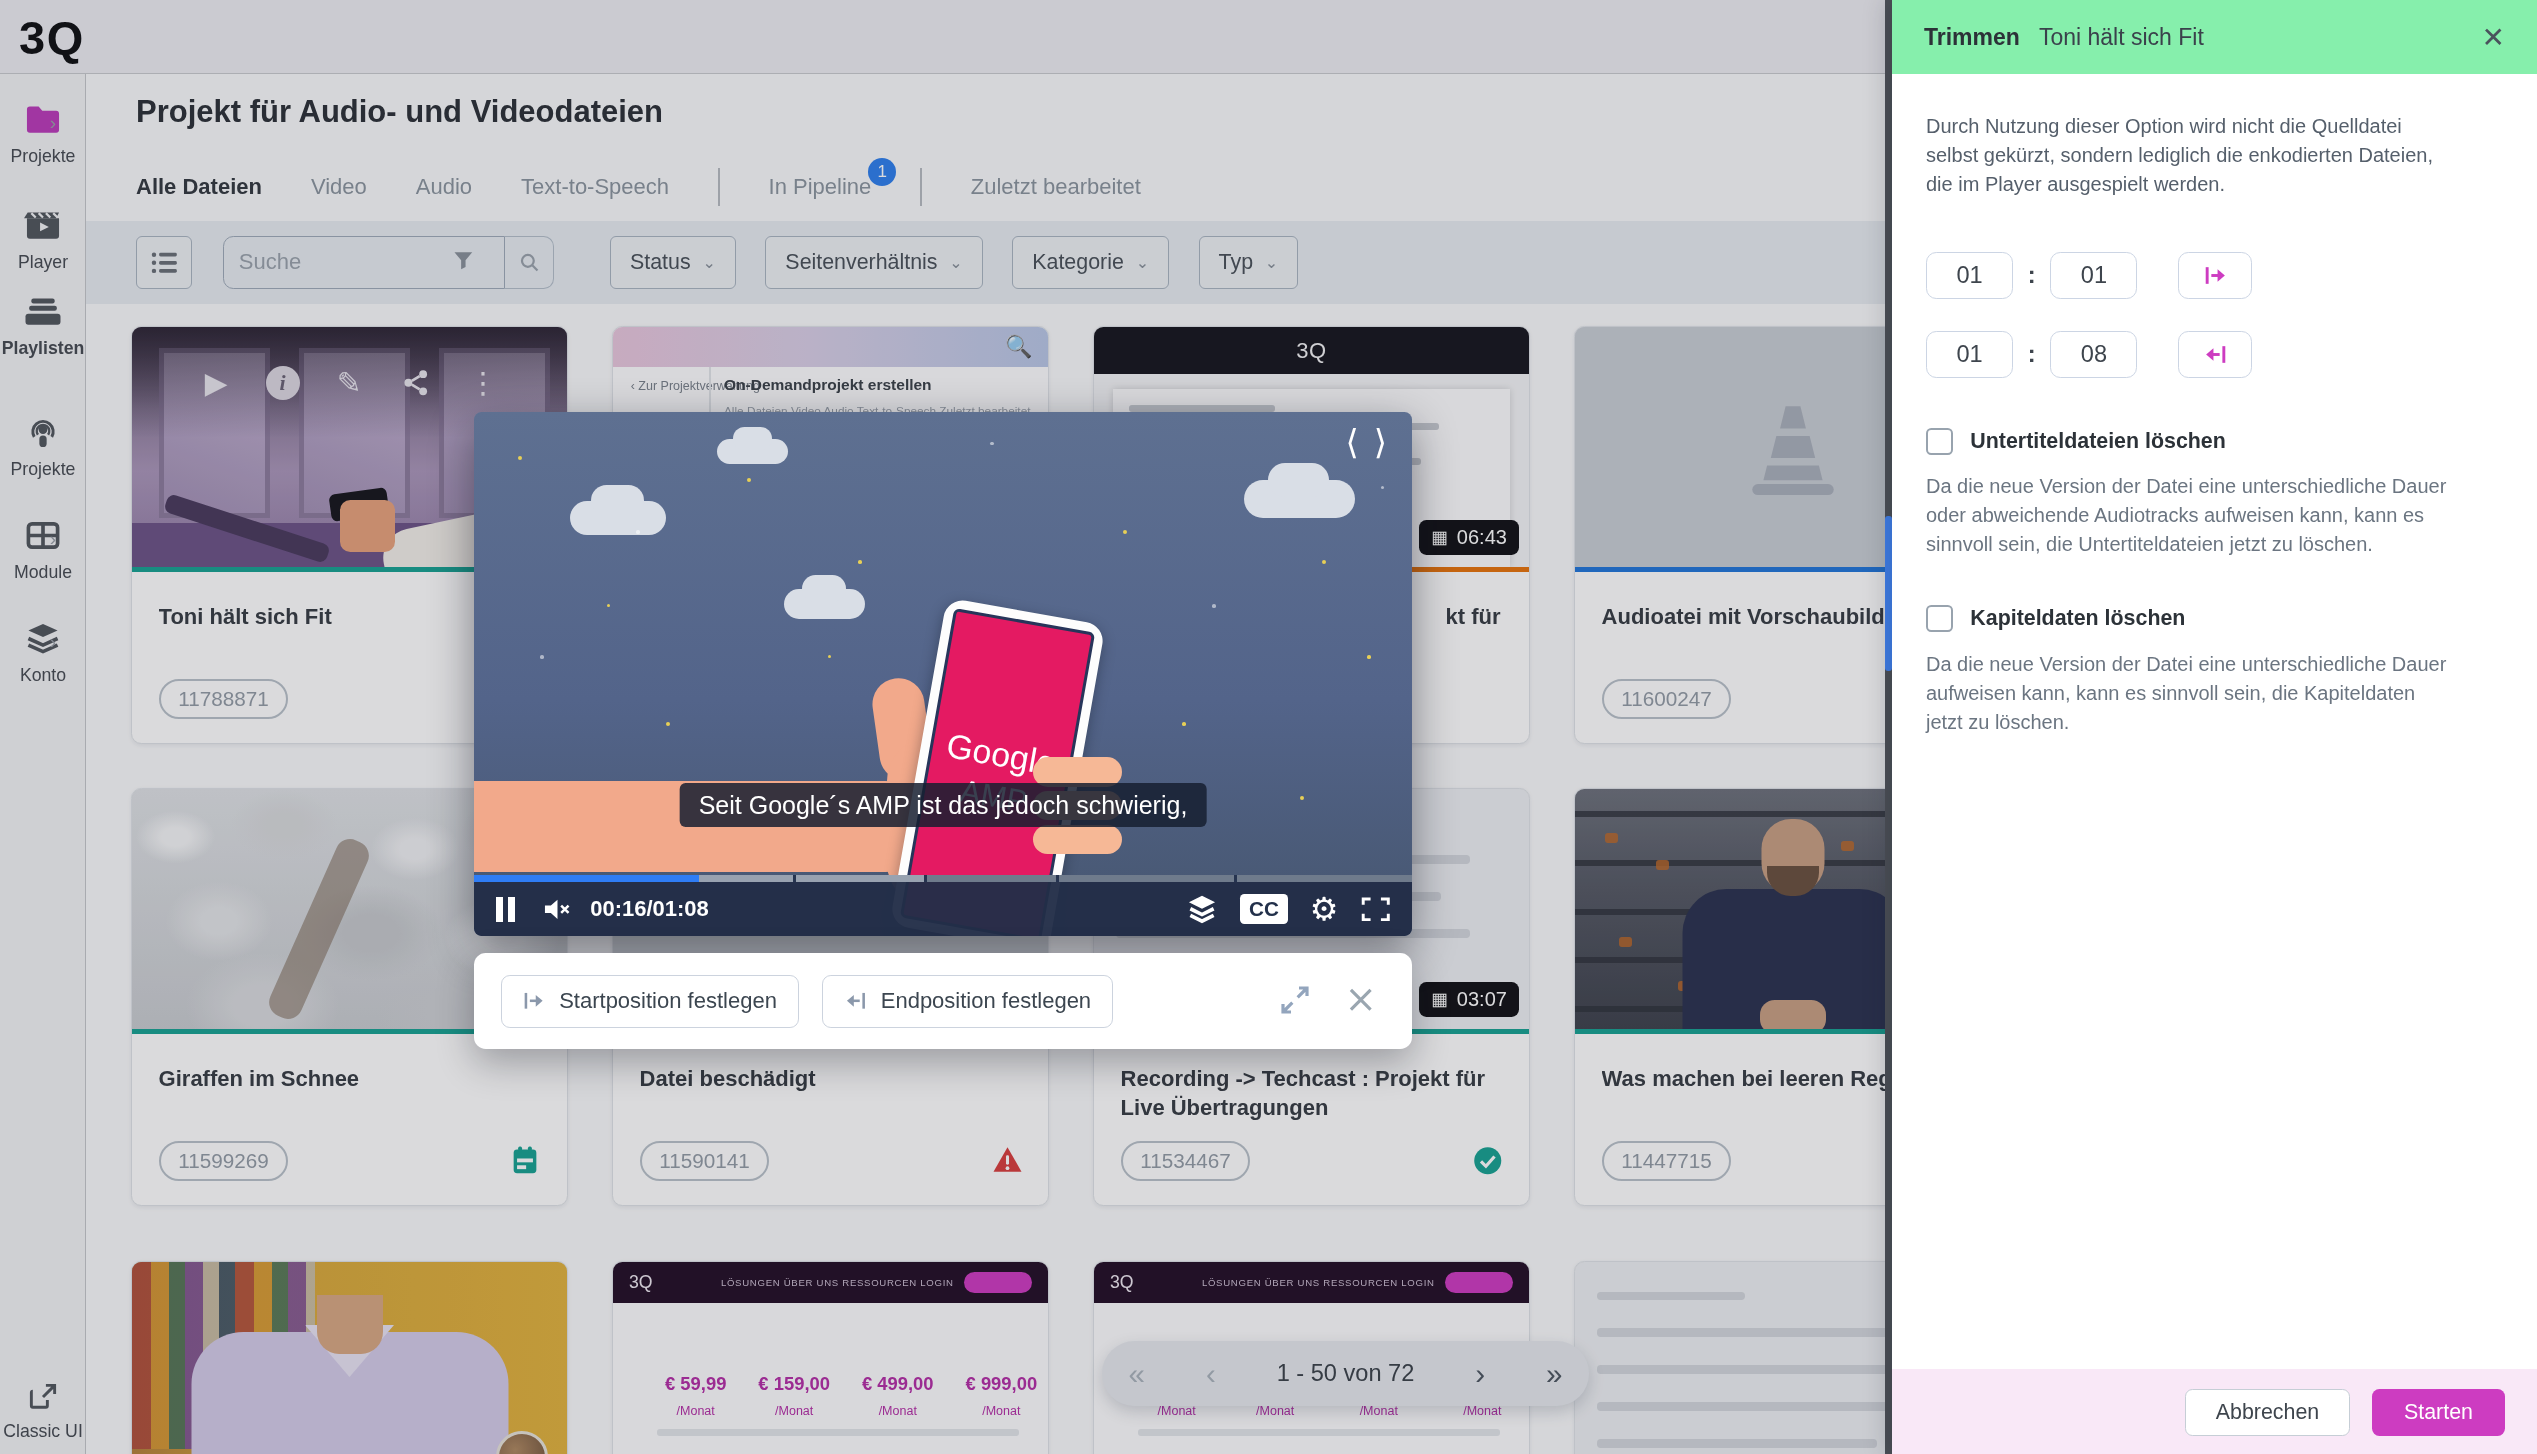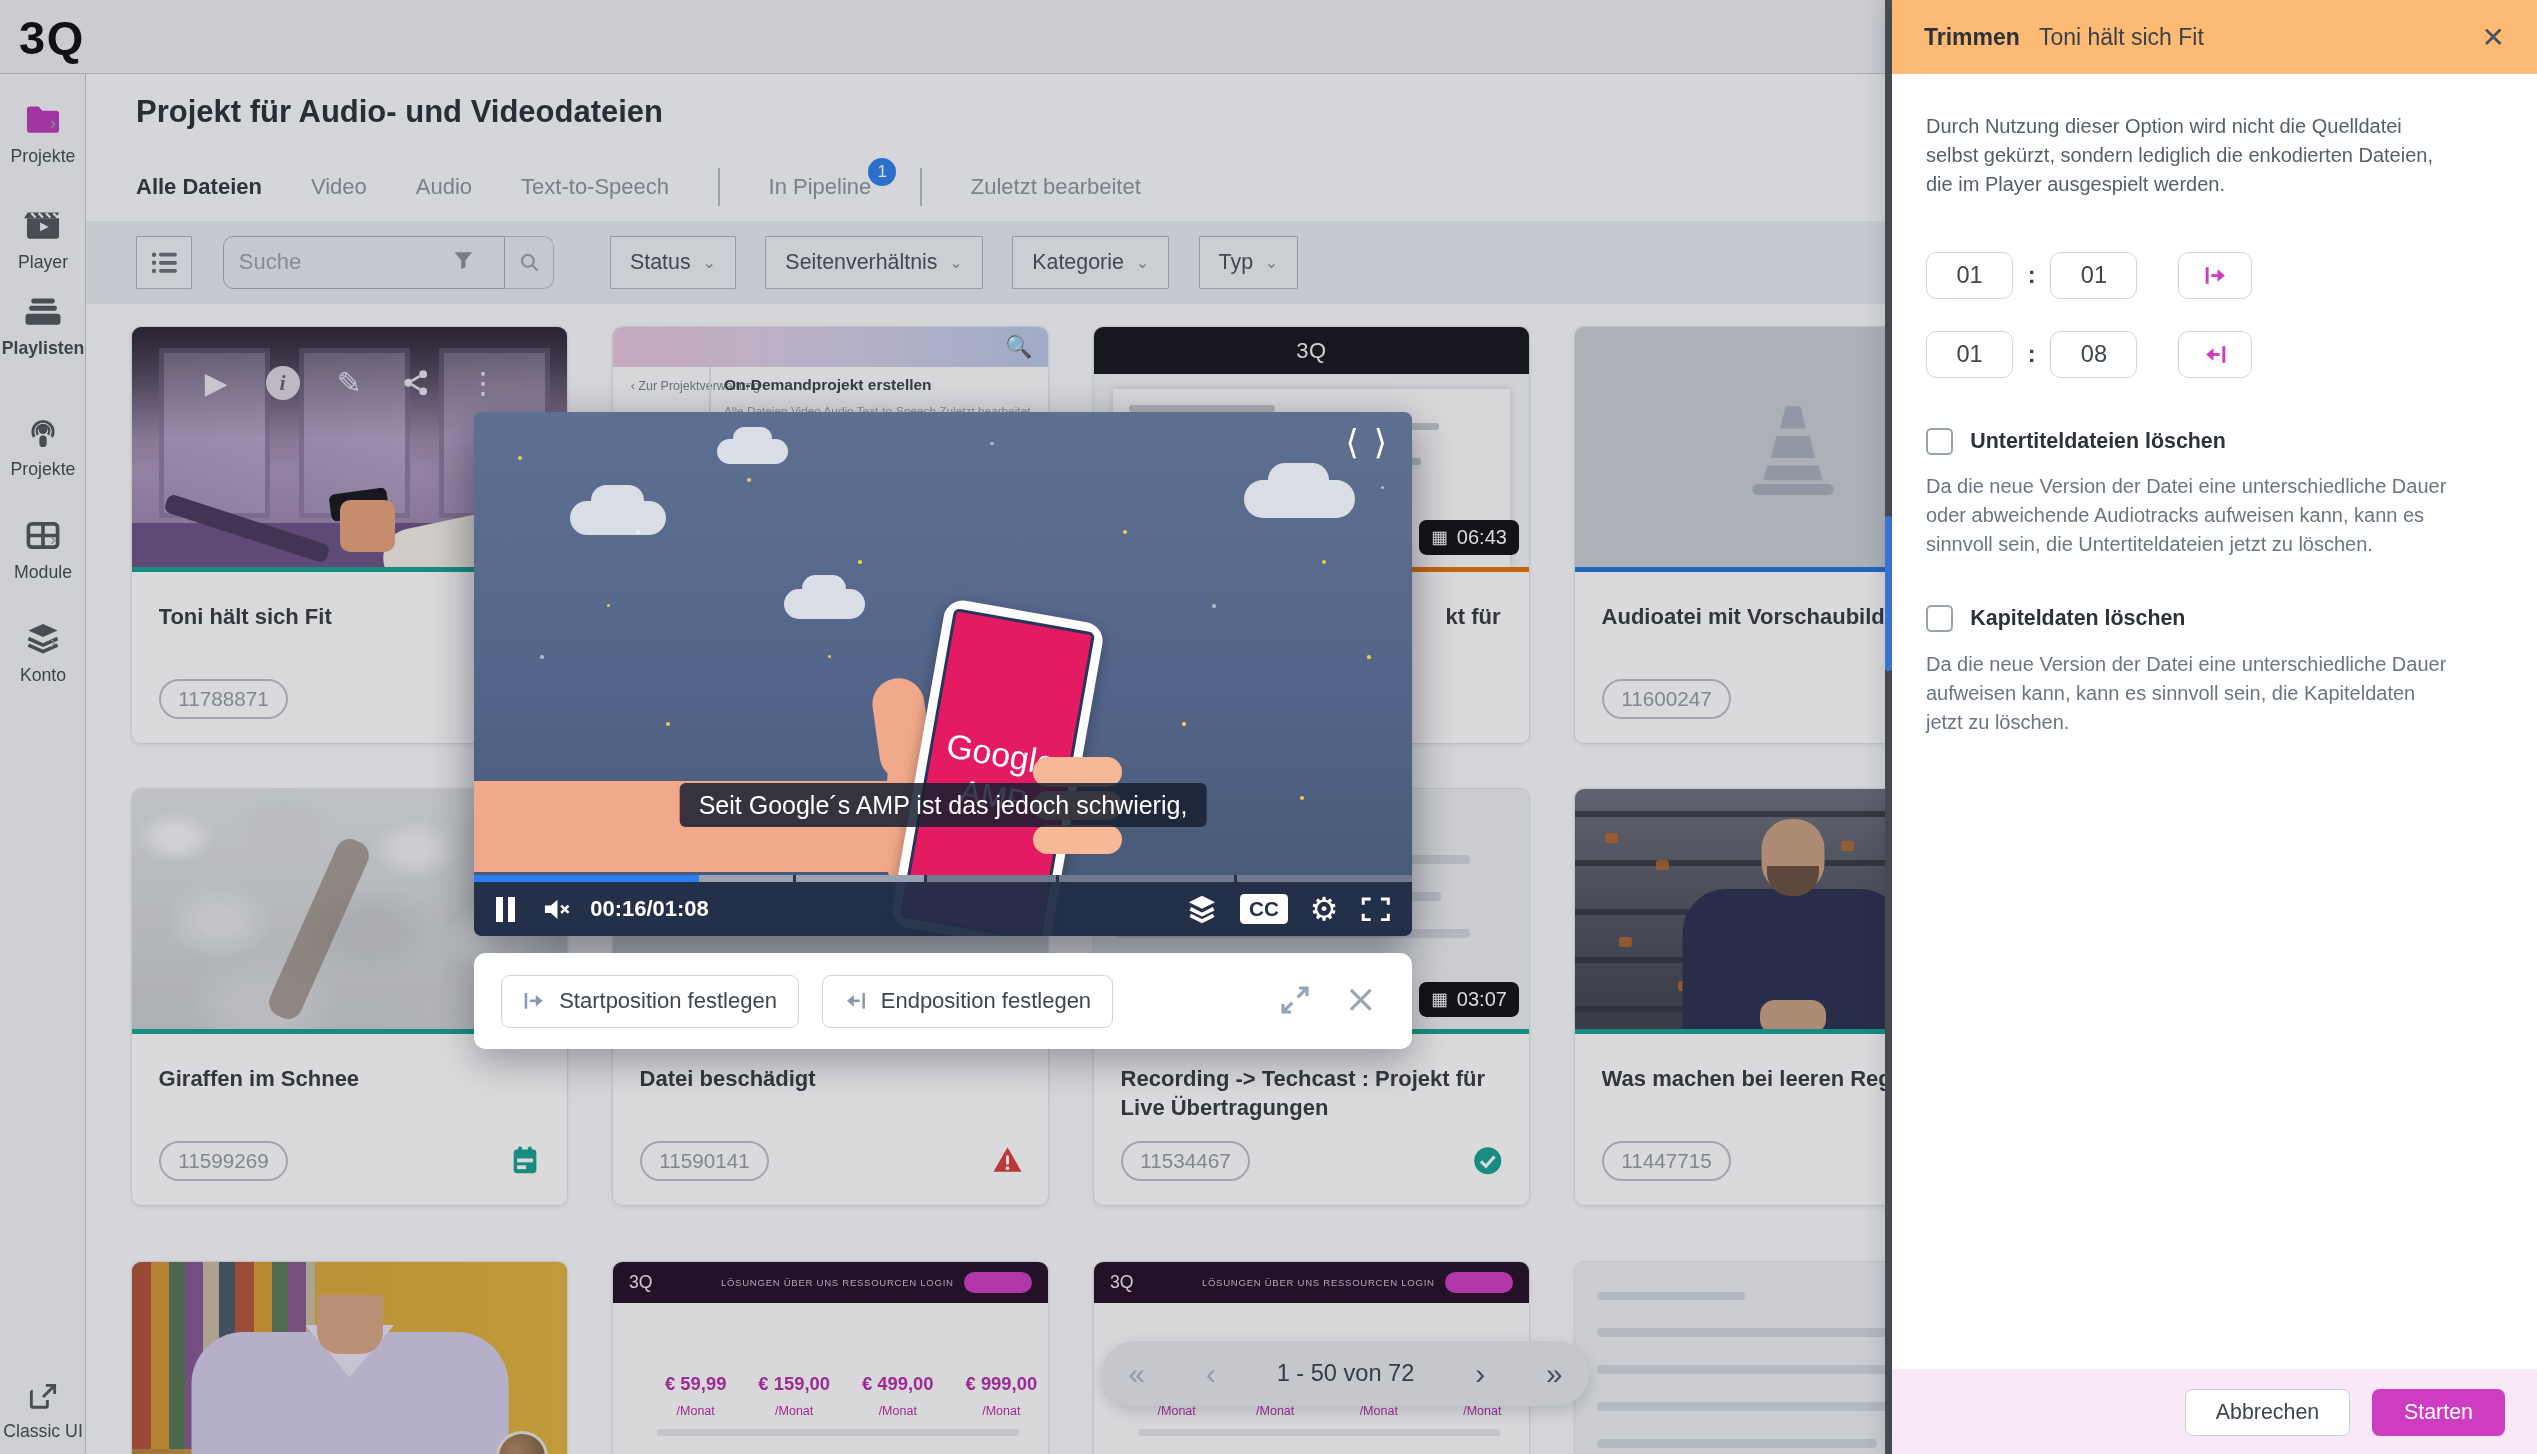--- a/index.html
+++ b/index.html
@@ -25,21 +25,21 @@
   .tabs { position:absolute; left:50px; top:170px; display:flex; align-items:center; height:34px; }
   .tab { font-size:22px; color:#8b959f; margin-right:49px; cursor:pointer; position:relative; white-space:nowrap; }
   .tab.active { color:#343a41; font-weight:700; }
   .tab.active::after { content:""; position:absolute; left:0; bottom:-28px; width:100%; height:6.6px; background:#3a4046; }
   .tab-sep { width:1.5px; height:38px; background:#b7bcc2; margin-right:49px; }
   .pipeline-badge { position:absolute; top:-16px; right:-25px; width:28px; height:28px; border-radius:50%; background:#2f80ed; color:#fff; font-size:17px; display:flex; align-items:center; justify-content:center; }
 
   
   .filter-strip { position:absolute; left:0; top:221px; width:1806px; height:83px; background:#e7ecf1; }
   .filter-inner { position:absolute; left:50px; top:14.8px; display:flex; align-items:center; height:53px; }
-  .btn-ghost { height:53px; border:1.5px solid #aab5c1; border-radius:1px; background:rgba(255,255,255,0.25); display:flex; align-items:center; justify-content:center; color:#4a525a; cursor:pointer; }
+  .btn-ghost { height:53px; border:1.5px solid #aab5c1; border-radius:6px; background:rgba(255,255,255,0.25); display:flex; align-items:center; justify-content:center; color:#4a525a; cursor:pointer; }
   .list-btn { width:56px; margin-right:31px; }
   .search-wrap { display:flex; align-items:stretch; margin-right:56px; }
   .search-box { width:282px; height:53px; border:1.5px solid #9fabb9; border-radius:10.3px 0 0 10.3px; display:flex; align-items:center; padding:0 14.8px; }
   .search-box input { border:none; outline:none; background:transparent; font-size:22px; color:#4a525a; width:214px; font-family:inherit; }
   .search-box input::placeholder { color:#9aa3ac; }
   .funnel { color:#8a929b; }
   .mag-seg { width:49px; height:53px; border:1.5px solid #b4bfca; border-left:none; border-radius:0 10.3px 10.3px 0; display:flex; align-items:center; justify-content:center; color:#9aa3ac; }
   .dropdown { padding:0 19px; margin-right:29.5px; font-size:21.4px; }
   .dropdown .dd-chev { margin-left:11.8px; font-size:16px; color:#8a929b; }
 
@@ -163,21 +163,21 @@
 
   
   .trim-bar { position:absolute; left:474px; top:953px; width:938px; height:96px; background:#ffffff; border-radius:11.8px; z-index:100; box-shadow:0 13.3px 37px rgba(10,14,24,0.30); display:flex; align-items:center; padding:0 26.6px; }
   .trim-btn { height:53px; border:1.5px solid #ccd3de; border-radius:8.9px; background:#fff; display:flex; align-items:center; gap:13.3px; padding:0 20.7px; font-size:22px; color:#3c4650; cursor:pointer; margin-right:23.6px; font-family:inherit; }
   .trim-btn svg { width:23.6px; height:23.6px; }
   .trim-bar-right { margin-left:auto; display:flex; align-items:center; gap:35px; padding-right:10.3px; }
   .tb-icn { cursor:pointer; }
 
   
   .panel { position:absolute; left:1892px; top:0; width:645px; height:1455px; background:#ffffff; z-index:60; box-shadow:-7.4px 0 22px rgba(20,25,40,0.18); }
-  .panel-header { height:74px; background:#fdba74; display:flex; align-items:center; padding:8px 32px; }
+  .panel-header { height:74px; background:#86efac; display:flex; align-items:center; padding:8px 32px; }
   .panel-title { font-size:23px; font-weight:700; color:#2c3238; margin-right:19px; }
   .panel-subtitle { font-size:23px; color:#3a414b; }
   .panel-close { margin-left:auto; font-size:28px; color:#4a525c; cursor:pointer; }
   .panel-body { padding:38px 35px 0 34px; }
   .panel-desc { font-size:20px; color:#555f6b; line-height:29px; width:516px; }
   .time-row { display:flex; align-items:center; margin-top:53px; }
   .time-row.second { margin-top:32px; }
   .time-input { width:87px; height:47px; border:1.5px solid #ccd5e4; border-radius:10.3px; text-align:center; font-size:23.6px; color:#3e454d; background:#fff; font-family:inherit; }
   .colon { font-size:23.6px; font-weight:700; color:#3e454d; margin:0 14.8px; }
   .time-set-btn { width:74px; height:47px; border:1.5px solid #ccd5e4; border-radius:10.3px; background:#fff; margin-left:41px; display:flex; align-items:center; justify-content:center; cursor:pointer; }

